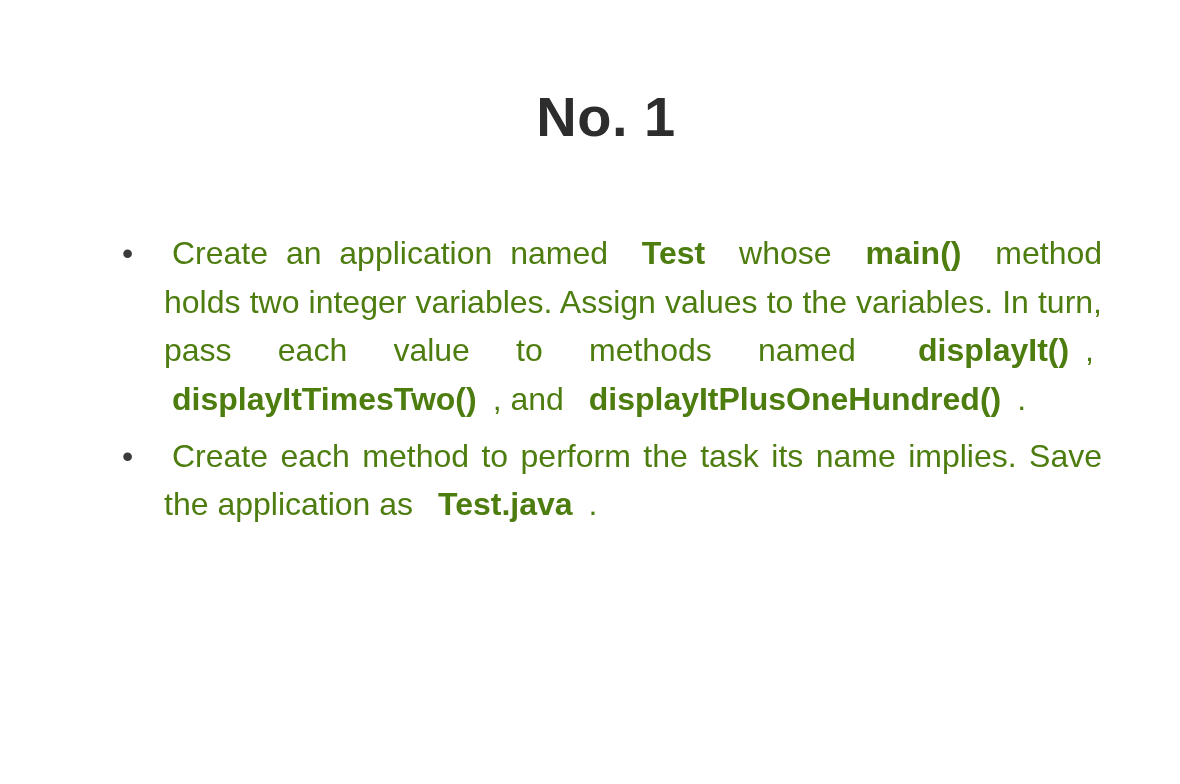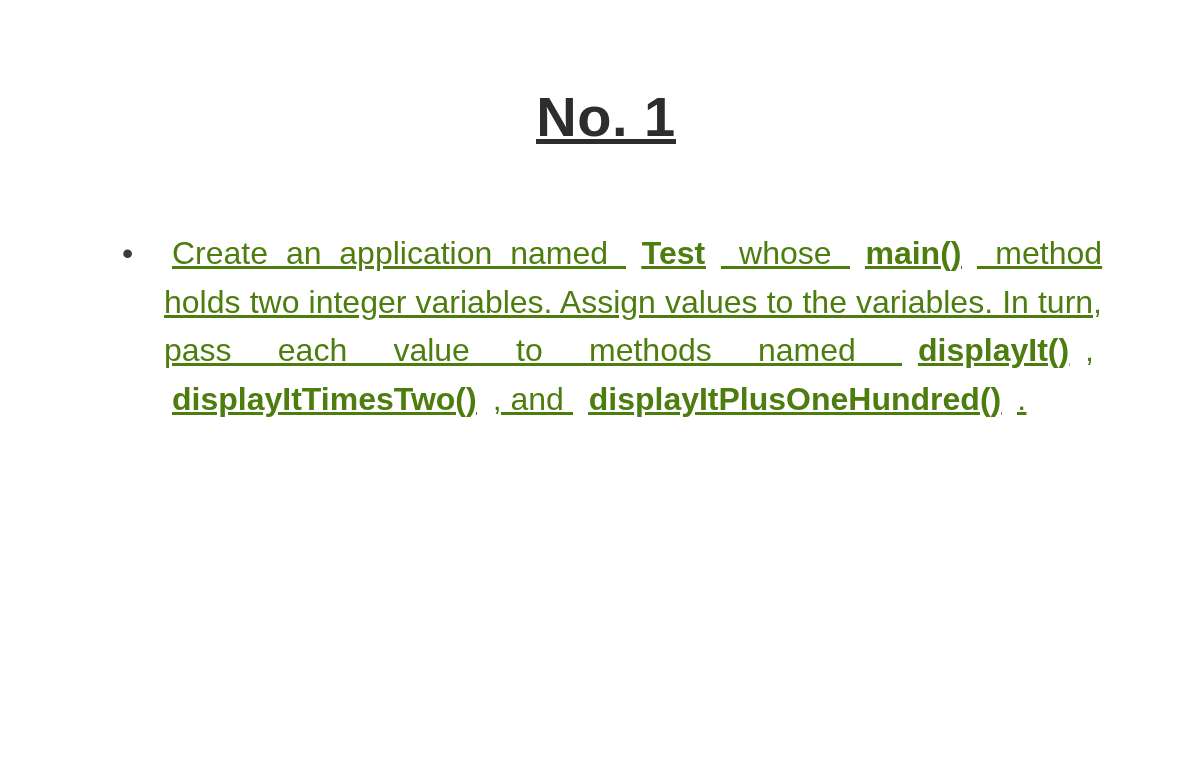--- a/index.html
+++ b/index.html
@@ -1,19 +1,18 @@
 <!DOCTYPE html>
 <html><head>
   <meta charset="utf-8">
   <style>
     * {
       margin: 8px;
       padding: 0;
       box-sizing: border-box;
-      text-decoration: underline;
     }
     body {
       width: 1180px;
       height: 784px;
       background: #ffffff;
       font-family: Arial, Helvetica, sans-serif;
       color: #3a3a3a;
       padding: 60px 78px 0 78px;
     }
     .title {
@@ -49,13 +48,14 @@
       font-weight: 700;
     }
   </style>
 </head>
 <body>
 
 <h1 class="title">No. 1</h1>
 
 <ul class="bullets">
   <li><span>Create an application named </span><span class="b">Test</span><span> whose </span><span class="b">main()</span><span> method holds two integer variables. Assign values to the variables. In turn, pass each value to methods named </span><span class="b">displayIt()</span><span>, </span><span class="b">displayItTimesTwo()</span><span>, and </span><span class="b">displayItPlusOneHundred()</span><span>.</span></li>
+  <li><span>Create each method to perform the task its name implies. Save the application as </span><span class="b">Test.java</span><span>.</span></li>
 </ul>
 
 </body></html>

